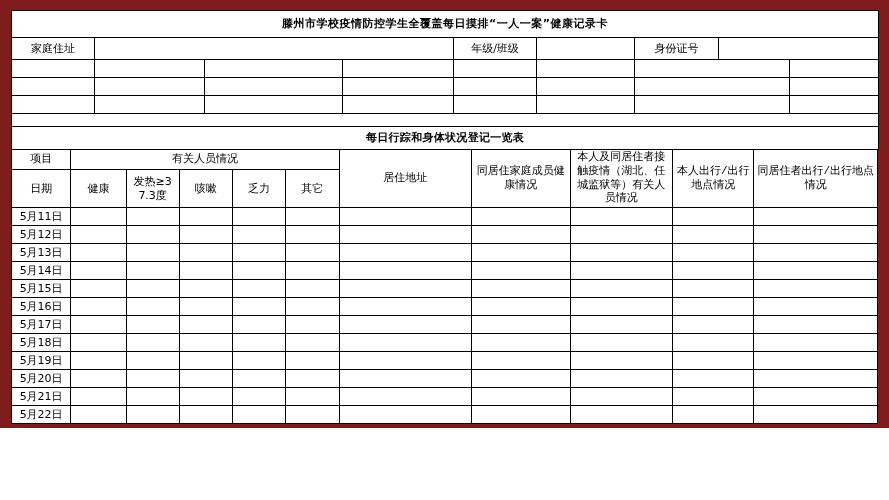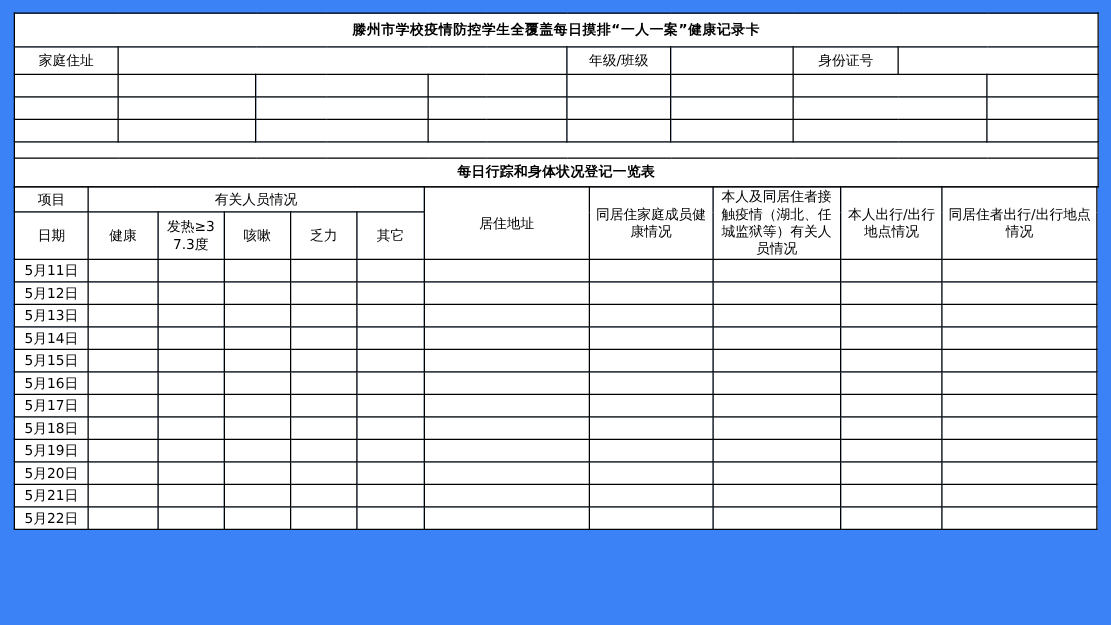--- a/index.html
+++ b/index.html
@@ -10,22 +10,22 @@
   body {
     width: 889px;
     height: 500px;
     font-family: "DejaVu Sans", "Liberation Sans", sans-serif;
     color: #000000;
     overflow: hidden;
   }
   .page {
     position: relative;
     width: 889px;
-    height: 500px;
-    background: #3b82f6;
+    height: 428px;
+    background: #7f1d1d;
     box-sizing: border-box;
   }
   .sheet {
     position: absolute;
     left: 11px;
     top: 10px;
     width: 867px;
   }
   table.grid {
     border-collapse: collapse;
@@ -49,21 +49,21 @@
     height: 24px;
     padding: 3px 0 4px 0;
   }
   .section-cell {
     font-size: 12.5px;
     font-weight: bold;
     height: 20px;
     letter-spacing: 0.3px;
   }
   .h18 { height: 18px; }
-  .h20 { height: 20px; }
+  .h20 { height: 20px; font-family: Liberation Mono, monospace; }
   .h22 { height: 22px; }
   .h34 { height: 34px; }
   .h38 { height: 38px; }
   .small { font-size: 10.5px; }
   .tiny { font-size: 9.5px; line-height: 1.15; }
   .spacer-row td {
     border-left: 1px solid #000000;
     border-right: 1px solid #000000;
     border-top: 1px solid #000000;
     border-bottom: 1px solid #000000;

